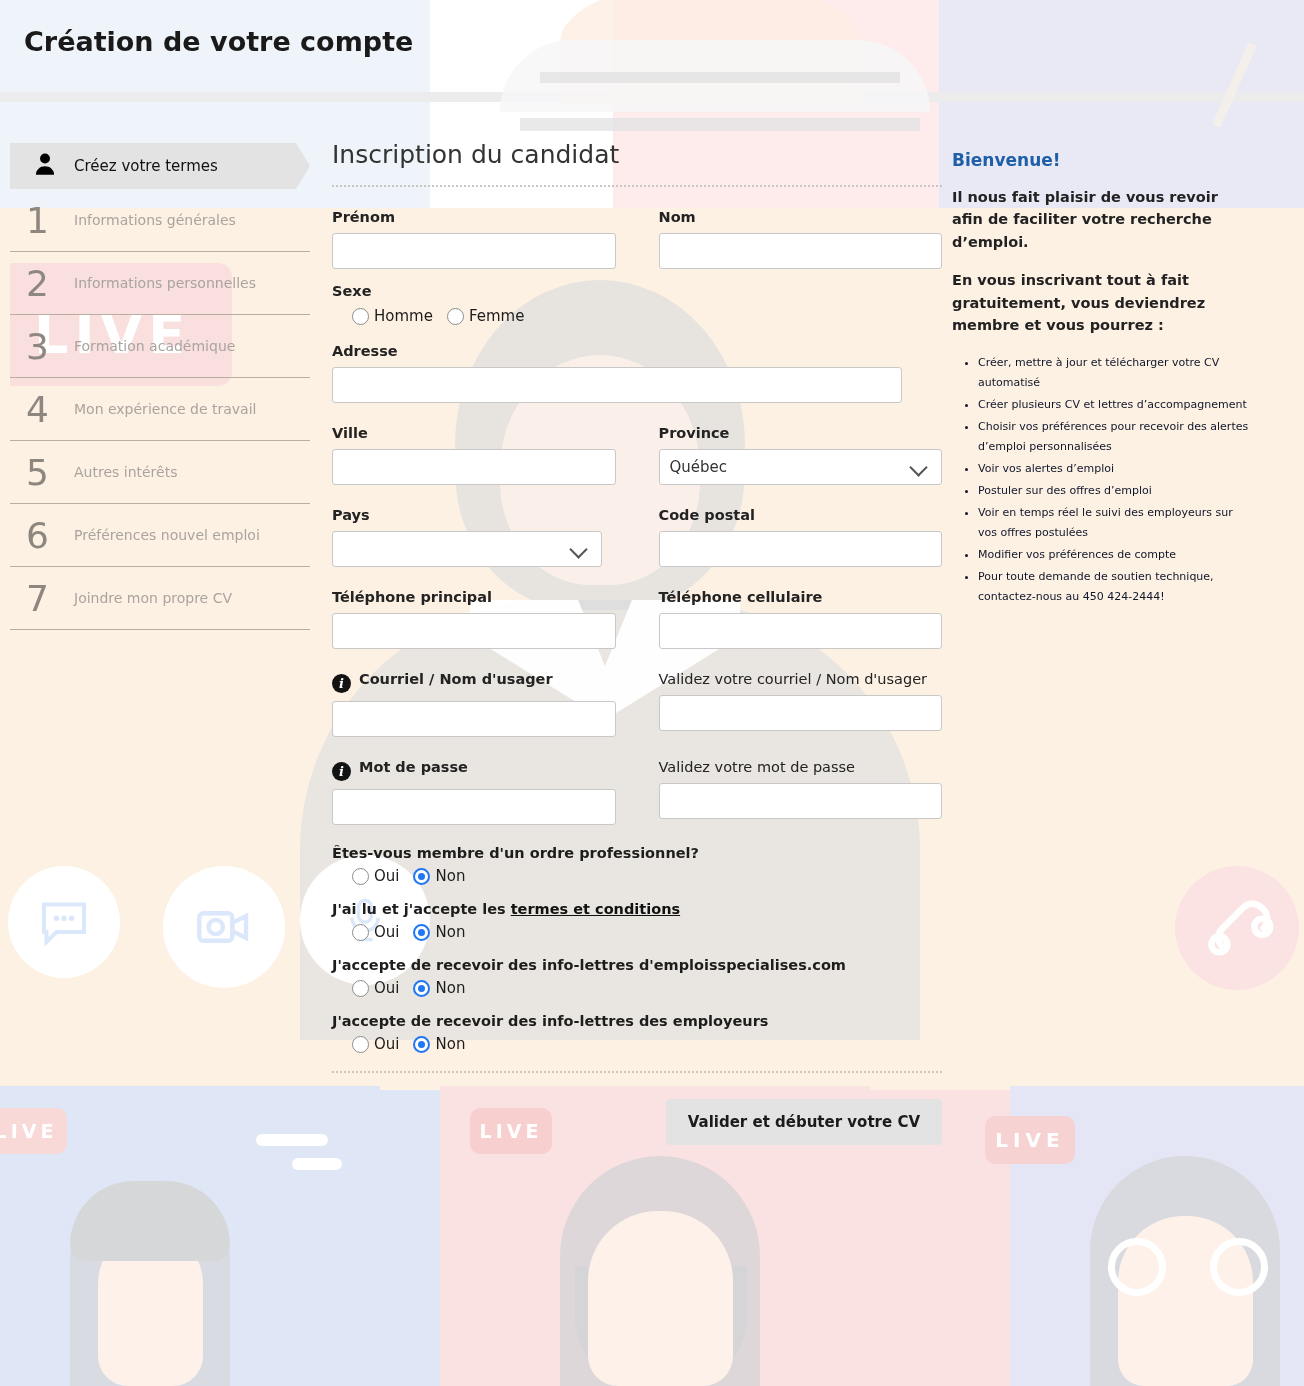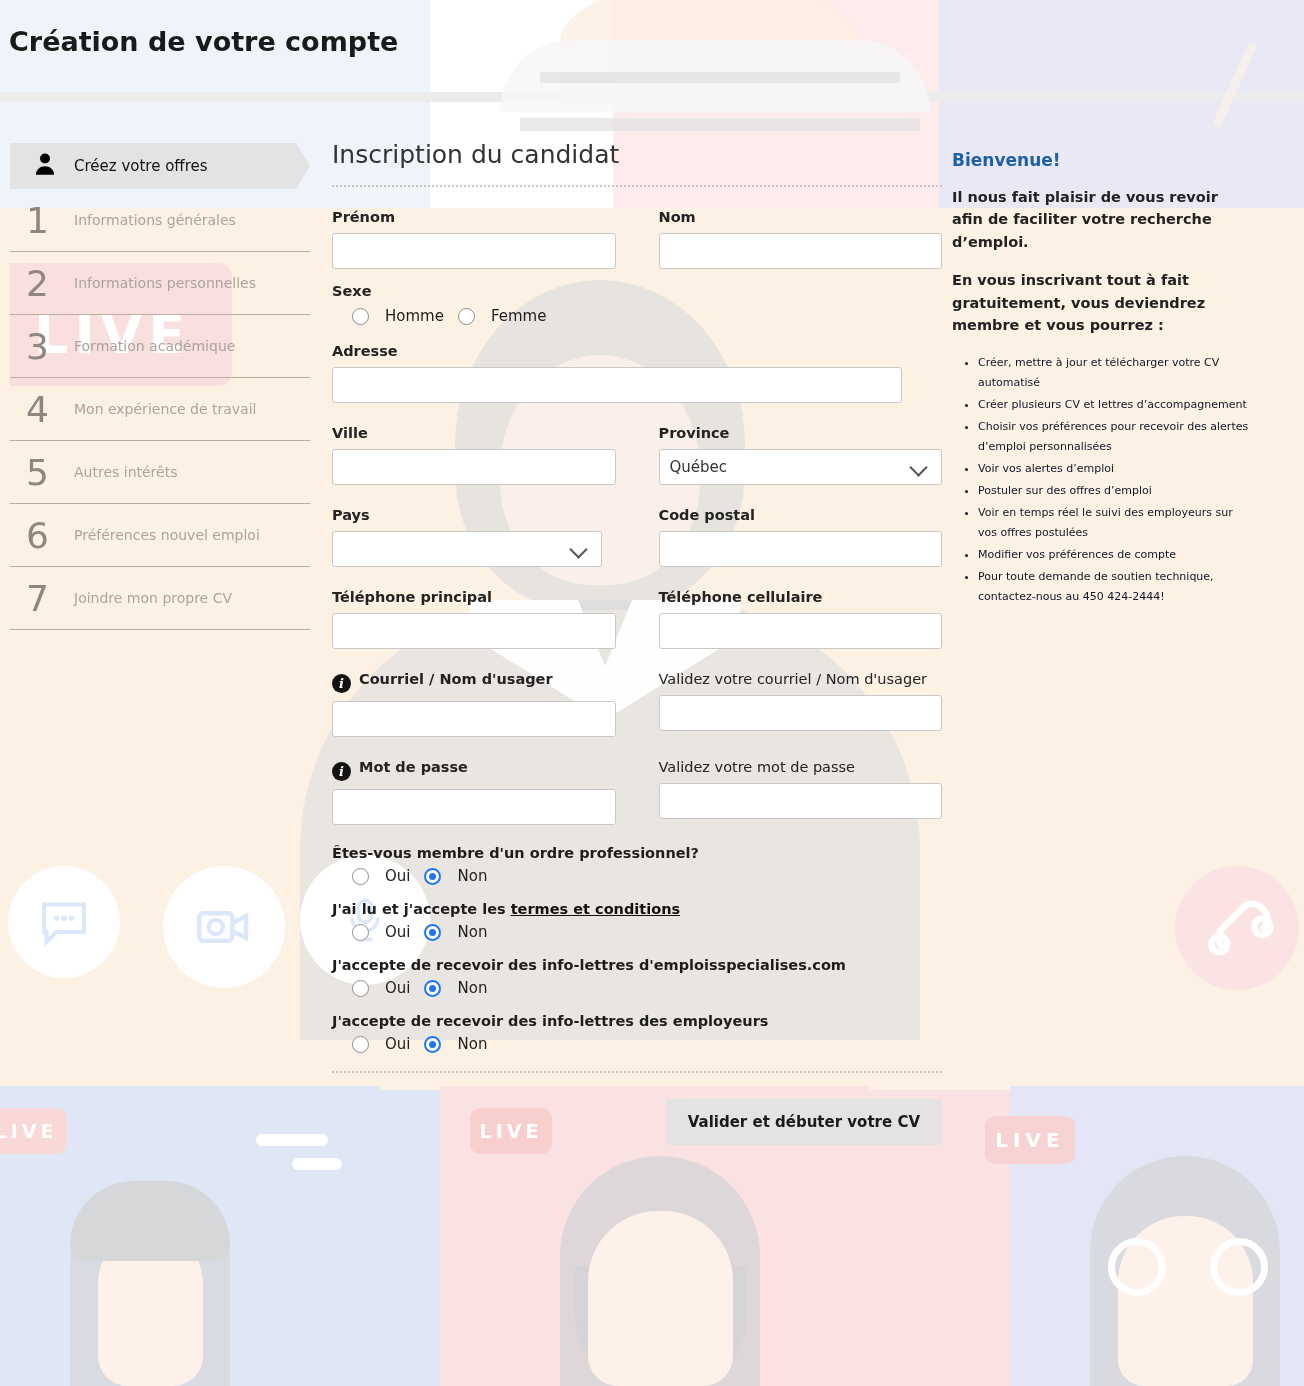--- a/index.html
+++ b/index.html
@@ -91,21 +91,21 @@
               color:#fff; font-weight:bold; font-size:20px; letter-spacing:5px; display:flex; align-items:center; justify-content:center;}
   .b-head-3 { position:absolute; left:1090px; bottom:0; width:190px; height:230px; background:#d3d4d6; border-radius:95px 95px 0 0; opacity:.7;}
   .b-face-3 { position:absolute; left:1118px; bottom:0; width:135px; height:170px; background:#fdf1ea; border-radius:66px 66px 26px 26px;}
   .glasses  { position:absolute; left:1108px; bottom:90px; width:160px; height:58px; }
   .glasses .lens { position:absolute; top:0; width:58px; height:58px; border:7px solid #fff; border-radius:50%; }
 
   
   .page { position:relative; z-index:5; }
 
   .page-title {
-    position:absolute; left:9px; top:26px;
+    position:absolute; left:24px; top:26px;
     font-size:27px; font-weight:bold; color:#1a1a1a;
     font-family:"DejaVu Sans", sans-serif;
   }
 
   
   .steps { position:absolute; left:10px; top:143px; width:300px; }
   .step-active {
     position:relative; height:46px; background:#e3e3e4;
     display:flex; align-items:center; padding-left:22px;
     clip-path: polygon(0 0, 286px 0, 300px 50%, 286px 100%, 0 100%);
@@ -164,21 +164,21 @@
   }
   .sel { display:flex; align-items:center; justify-content:space-between; }
   .sel .chev { width:16px; height:16px; position:relative; margin-right:4px; }
   .sel .chev::before {
     content:""; position:absolute; left:1px; top:2px;
     width:11px; height:11px; border-right:2px solid #555; border-bottom:2px solid #555;
     transform:rotate(45deg);
   }
 
   .radios { display:flex; align-items:center; gap:14px; padding-left:20px; margin-top:6px;}
-  .radio { display:flex; align-items:center; gap:16px; }
+  .radio { display:flex; align-items:center; gap:5px; }
   .rb {
     width:17px; height:17px; border-radius:50%;
     border:1px solid #8d8d8d; background:#fff; position:relative;
   }
   .rb.on { border:2px solid #2176f5; background:#fff; }
   .rb.on::after {
     content:""; position:absolute; left:3px; top:3px; width:7px; height:7px;
     border-radius:50%; background:#2176f5;
   }
   .radio .rl { font-size:15px; color:#1d1d1d; }
@@ -283,21 +283,21 @@
     <div class="steps-live-badge"></div>
     <div class="steps-live-text">LIVE</div>
 
     <div class="step-active">
       <span class="user-icon">
         <svg width="26" height="26" viewBox="0 0 24 24" fill="#000">
           <circle cx="12" cy="7" r="4.6"></circle>
           <path d="M3.6 22c0-4.8 3.8-8 8.4-8s8.4 3.2 8.4 8z"></path>
         </svg>
       </span>
-      <span class="lbl">Créez votre offres</span>
+      <span class="lbl">Créez votre termes</span>
     </div>
 
     <div class="step">
       <span class="num">1</span>
       <span class="txt">Informations générales</span>
     </div>
     <div class="step">
       <span class="num">2</span>
       <span class="txt">Informations personnelles</span>
     </div>

